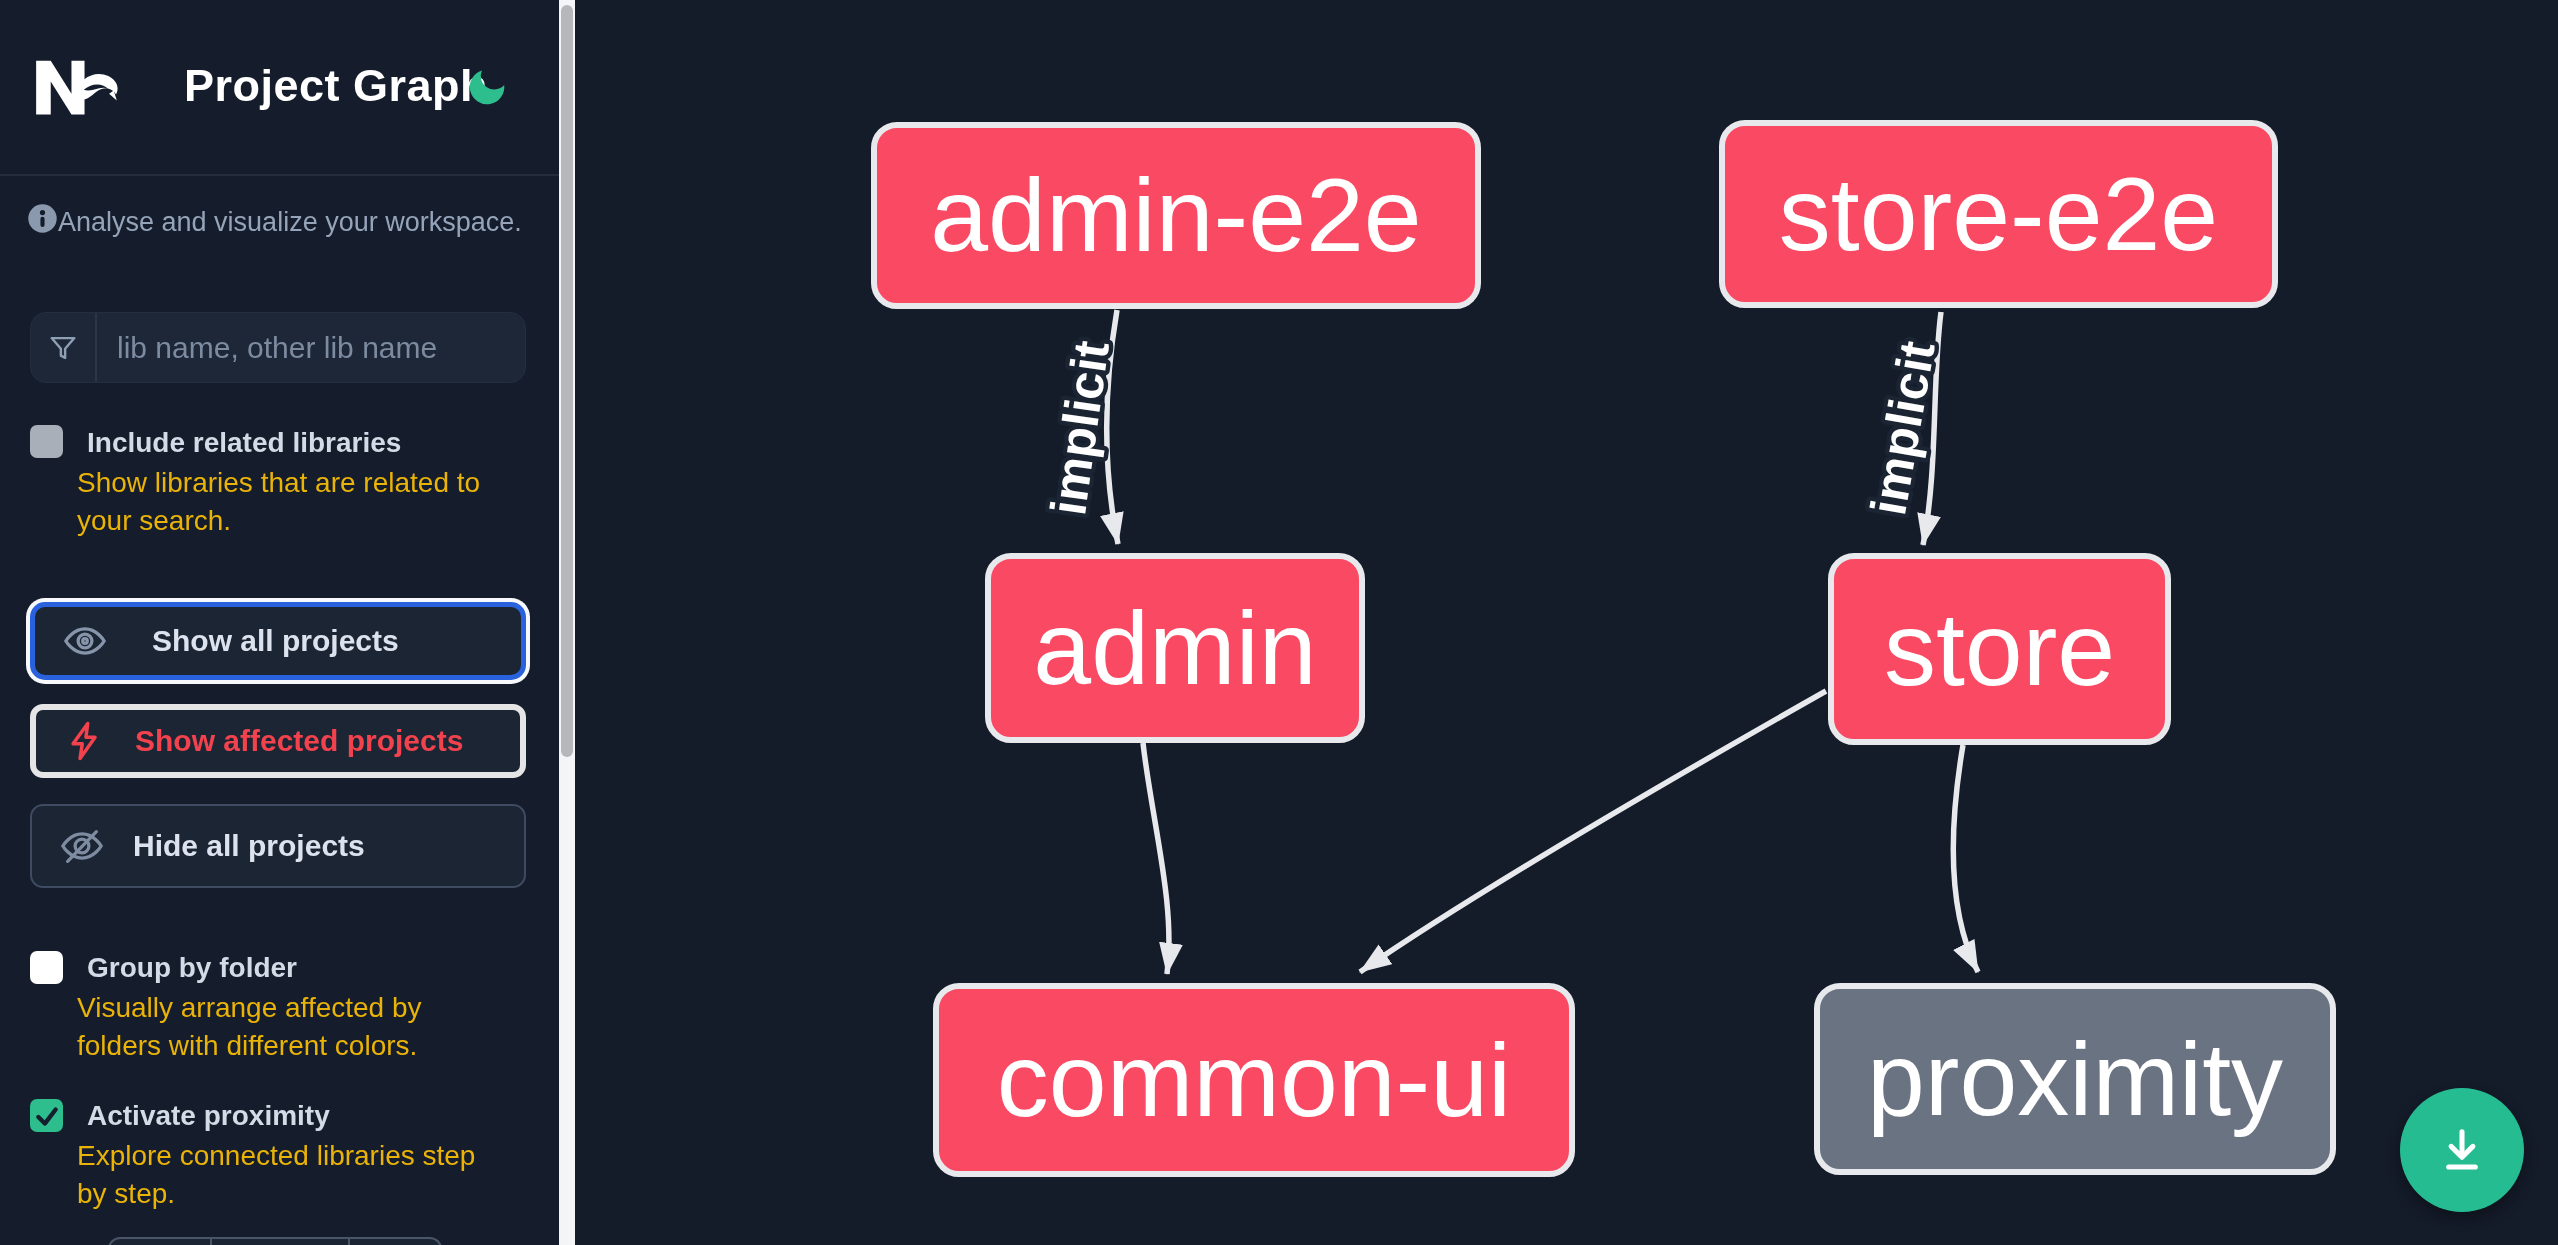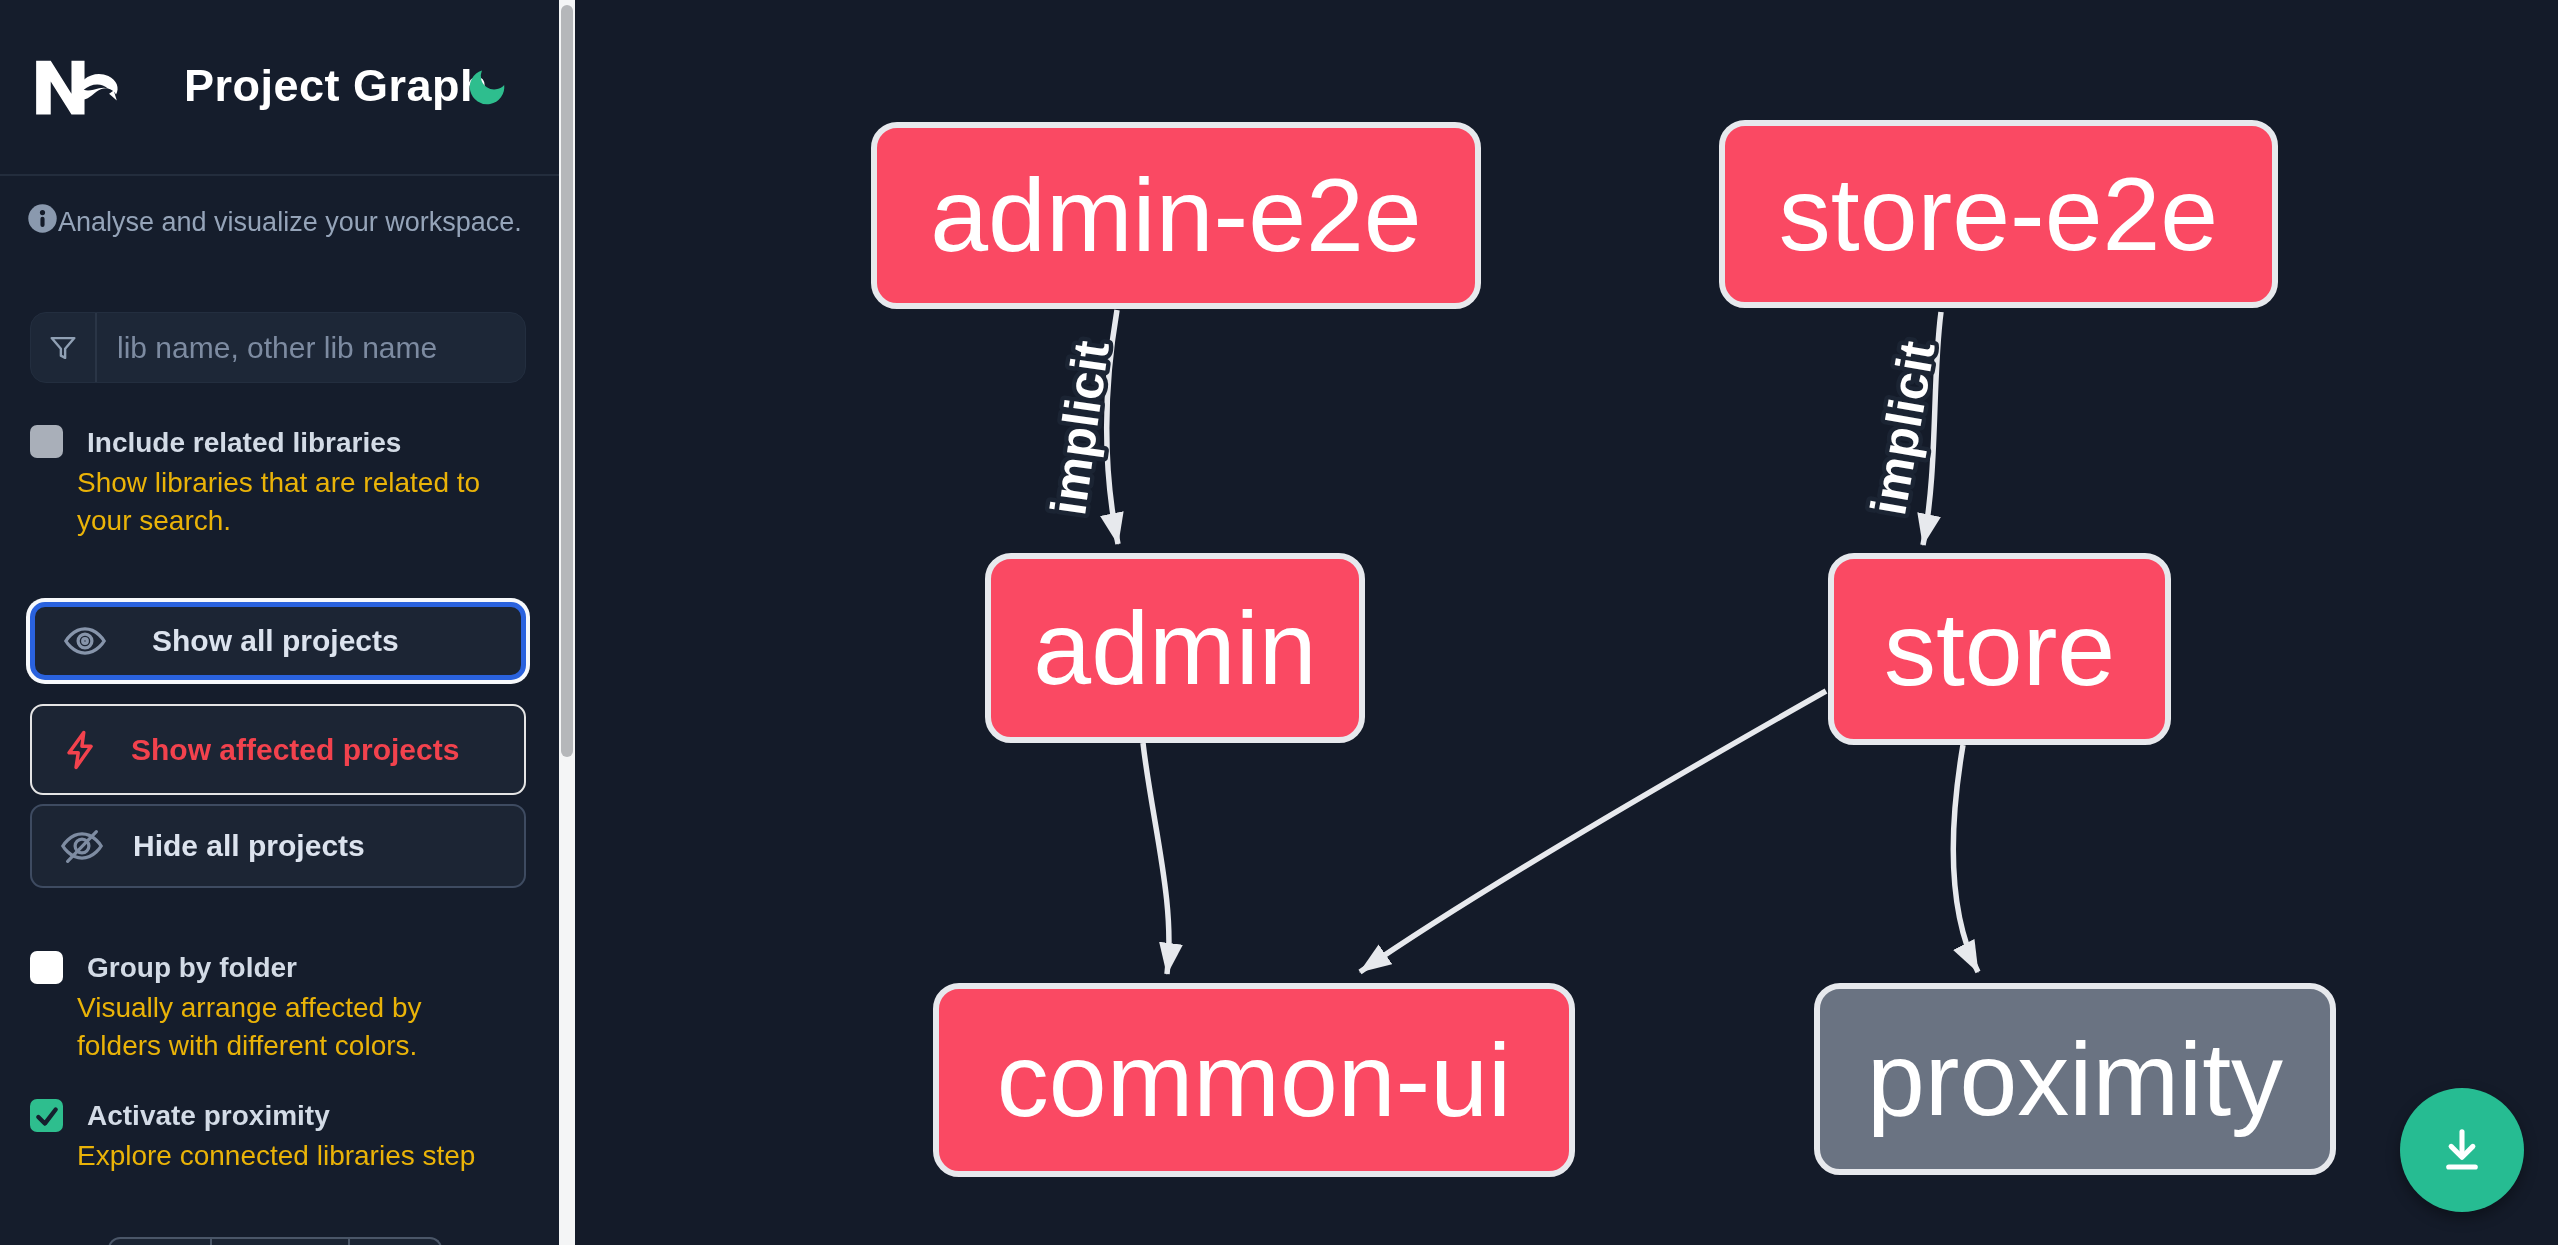--- a/index.html
+++ b/index.html
@@ -37,21 +37,21 @@
 
   .tg-label { position:absolute; left:87px; font-size:28px; font-weight:700; color:#D3DBE6; }
   .tg-desc  { position:absolute; left:77px; width:470px; font-size:28px; line-height:38px; color:#eab308; }
 
   .btn { position:absolute; left:30px; width:496px; display:flex; align-items:center; gap:28px;
     padding-left:27px; border-radius:13px; background:#1C2534; color:#DCE3EE;
     font-size:30px; font-weight:700; cursor:pointer; }
   .btn svg { flex:0 0 auto; }
   #btn-show-all { top:602px; height:78px; border:5px solid #2A62DE; border-radius:15px;
     box-shadow:0 0 0 4px #F7F9FC;gap:44px; }
-  #btn-affected { top:704px; height:91px; border:2px solid #e5e5e5; color:#F2424D;text-align:right; }
+  #btn-affected { top:704px; height:74px; border:6px solid #e5e5e5; color:#F2424D;text-align:right; }
   #btn-hide     { top:804px; height:84px; border:2px solid #3E4B61; }
 
   .stepper { position:absolute; left:108px; top:1237px; width:334px; height:16px;
     background:#1B2433; border:2px solid #4A5668; border-bottom:none;
     border-radius:12px 12px 0 0; display:flex; overflow:hidden; cursor:pointer; }
   .stepper .seg { height:100%; }
   .stepper .seg:nth-child(1) { width:102px; border-right:2px solid #4A5668; }
   .stepper .seg:nth-child(2) { width:138px; border-right:2px solid #4A5668; }
   .stepper .seg:nth-child(3) { flex:1; }
 
@@ -158,20 +158,21 @@
   </div>
 
   <div class="cb cb-green" style="top:1099px;">
     <svg width="26" height="26" viewBox="0 0 24 24" fill="none" stroke="#15202E" stroke-width="4" stroke-linecap="round" stroke-linejoin="round">
       <polyline points="4,13 10,19 20,6"></polyline>
     </svg>
   </div>
   <div class="tg-label" style="top:1100px;">Activate proximity</div>
   <div class="tg-desc" style="top:1137px;">
     <div>Explore connected libraries step</div>
+    <div>by step.</div>
   </div>
 
   <div class="stepper">
     <div class="seg"></div>
     <div class="seg"></div>
     <div class="seg"></div>
   </div>
 </aside>
 
 <div class="sb-track">

